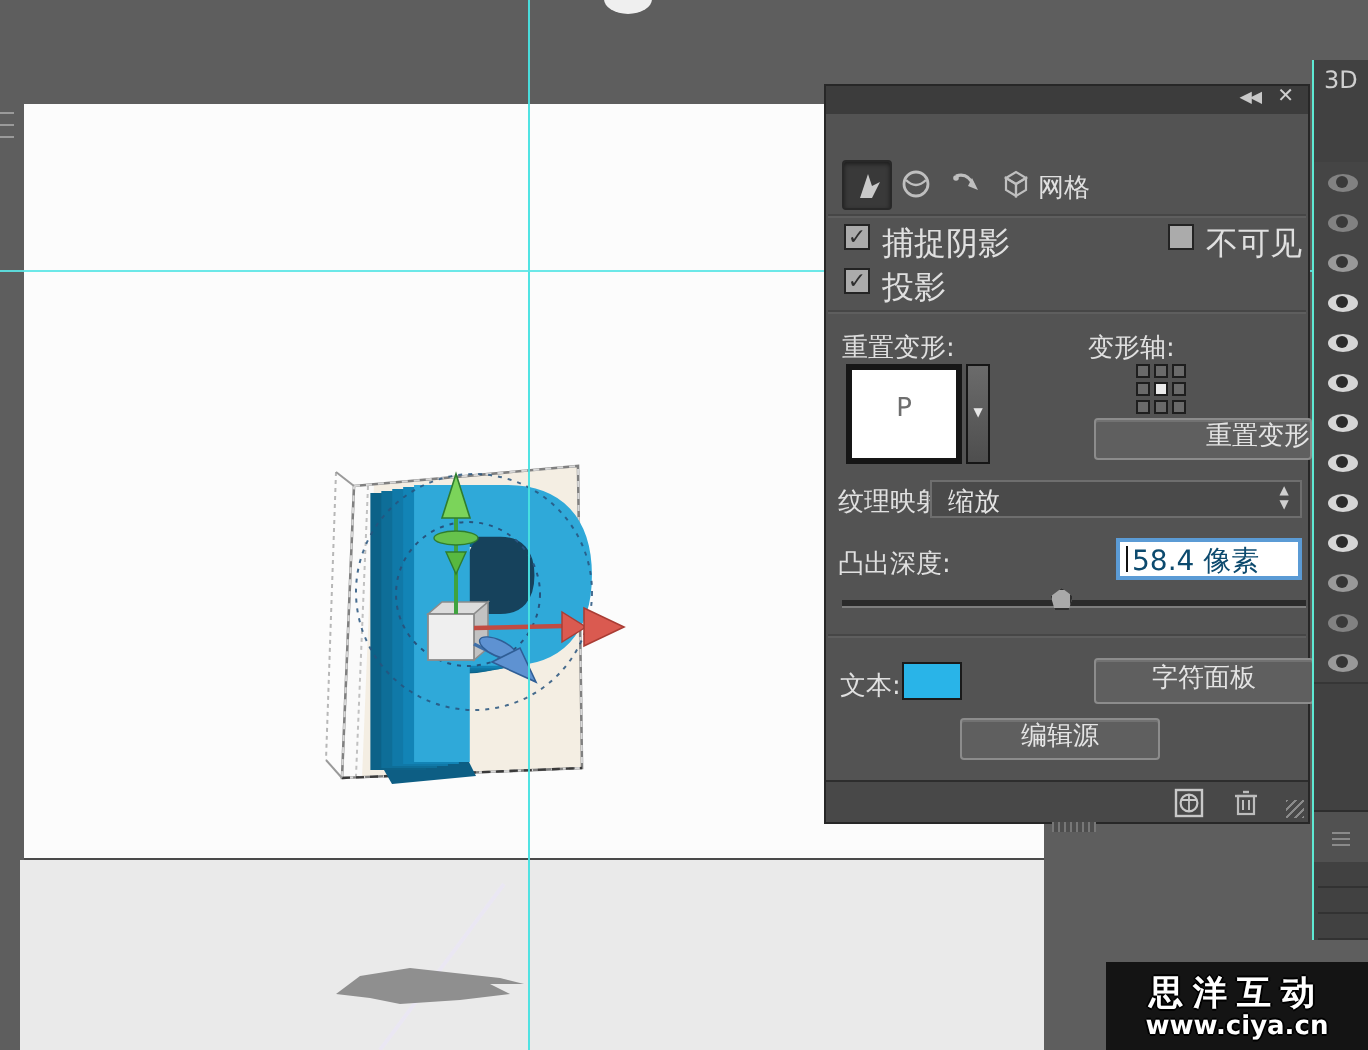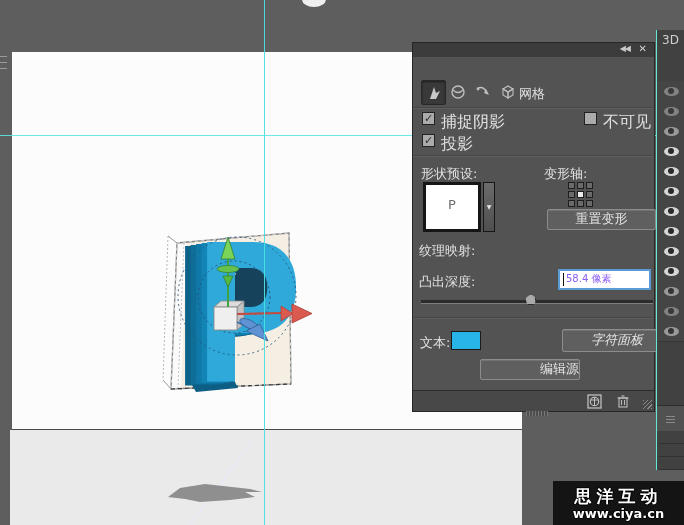--- a/index.html
+++ b/index.html
@@ -41,37 +41,37 @@
   #spThumbIn{left:3px;top:3px;width:52px;height:44px;background:#FFFFFF;color:#6E6E6E;
      font-size:13px;text-align:center;line-height:40px;}
   #spDrop{left:70px;top:139px;width:12px;height:50px;background:linear-gradient(#6B6B6B,#4E4E4E);border:1px solid #161616;box-sizing:border-box;
      color:#E8E8E8;font-size:6px;text-align:center;line-height:48px;}
   #axGrid{left:155px;top:139px;width:25px;height:25px;display:grid;grid-template-columns:repeat(3,7px);grid-template-rows:repeat(3,7px);gap:2px;}
   .axCell{background:#6A6A6A;border:1px solid #1E1E1E;box-sizing:border-box;}
   .axCell.on{background:#ECECEC;}
 
   .btn{background:#5F5F5F;border:1px solid #8C8C8C;border-radius:2px;color:#E4E4E4;font-size:13px;
        text-align:center;box-shadow:inset 0 1px 0 rgba(255,255,255,.12);}
-  #resetBtn{left:134px;top:166px;width:107px;height:19px;line-height:18px;}
+  #resetBtn{left:134px;top:166px;width:107px;height:19px;line-height:18px;text-align:right;}
   #ddTexture{left:52px;top:197px;width:186px;height:19px;background:#4A4A4A;border:1px solid #6E6E6E;box-sizing:border-box;}
   #ddVal{left:8px;top:1px;font-size:13px;color:#E4E4E4;}
   #ddArrows{right:3px;top:1px;width:10px;text-align:center;color:#D0D0D0;}
   #ddArrows div{font-size:6px;line-height:7px;}
 
   #depthInput{left:145px;top:226px;width:93px;height:21px;background:#FFFFFF;border:2px solid #5B9BD5;box-sizing:border-box;}
-  #depthVal{left:6px;top:1px;color:#8b5cf6;font-size:10px;white-space:nowrap;}
+  #depthVal{left:6px;top:1px;color:#0c4a6e;font-size:14px;white-space:nowrap;}
   #caret{left:3px;top:2px;width:1px;height:13px;background:#111;}
   #slider{left:8px;top:257px;width:232px;height:3px;background:#2B2B2B;border-bottom:1px solid #7E7E7E;}
   #thumb{left:45%;top:-6px;width:11px;height:11px;background:#A9A9A9;border:1px solid #2E2E2E;box-sizing:border-box;
      clip-path:polygon(50% 0,100% 38%,82% 100%,18% 100%,0 38%);}
 
   #textLbl{left:7px;top:291px;}
   #swatch{left:38px;top:288px;width:28px;height:17px;background:#29B4E8;border:1px solid #1A1A1A;}
-  #charBtn{left:149px;top:286px;width:108px;height:21px;line-height:20px;font-style:italic;}
-  #editBtn{left:67px;top:316px;width:98px;height:19px;line-height:18px;text-align:right;}
+  #charBtn{left:134px;top:286px;width:108px;height:21px;line-height:20px;}
+  #editBtn{left:67px;top:316px;width:98px;height:19px;line-height:18px;}
 
   #panelFoot{left:0;bottom:0;width:100%;height:20px;background:#484848;border-top:1px solid #2D2D2D;}
   #grip{right:2px;bottom:2px;width:9px;height:9px;
     background:repeating-linear-gradient(135deg,#8A8A8A 0 1px,transparent 1px 3px);}
   #hscroll{left:113px;bottom:-5px;width:22px;height:5px;
     background:repeating-linear-gradient(90deg,#777 0 1px,#4E4E4E 1px 3px);}
 
   
   #strip3d{left:656px;top:30px;width:28px;height:440px;background:#414141;border-left:1px solid #5eead4;z-index:5;}
   #strip3dTitle{left:5px;top:3px;font-size:12px;color:#CFCFCF;}
@@ -197,40 +197,47 @@
     <div class="abs hr" style="top:64px"></div>
 
     <div class="abs cb" style="left:9px;top:69px">✓</div>
     <span class="abs cbLbl" style="left:28px;top:69px">捕捉阴影</span>
     <div class="abs cb" style="left:171px;top:69px"></div>
     <span class="abs cbLbl" style="left:190px;top:69px">不可见</span>
     <div class="abs cb" style="left:9px;top:91px">✓</div>
     <span class="abs cbLbl" style="left:28px;top:91px">投影</span>
     <div class="abs hr" style="top:112px"></div>
 
-    <span class="abs secLbl" style="left:8px;top:122px">形状预设:</span>
+    <span class="abs secLbl" style="left:8px;top:122px">重置变形:</span>
     <div class="abs" id="spThumb">
       <div class="abs" id="spThumbIn">P</div>
     </div>
     <div class="abs" id="spDrop">▼</div>
     <span class="abs secLbl" style="left:131px;top:122px">变形轴:</span>
     <div class="abs" id="axGrid">
       <div class="axCell"></div>
         <div class="axCell"></div>
         <div class="axCell"></div>
       <div class="axCell"></div>
         <div class="axCell on"></div>
         <div class="axCell"></div>
       <div class="axCell"></div>
         <div class="axCell"></div>
         <div class="axCell"></div>
     </div>
     <div class="abs btn" id="resetBtn">重置变形</div>
 
     <span class="abs secLbl" style="left:6px;top:199px">纹理映射:</span>
+    <div class="abs" id="ddTexture">
+      <span class="abs" id="ddVal">缩放</span>
+      <div class="abs" id="ddArrows">
+        <div>▲</div>
+        <div>▼</div>
+      </div>
+    </div>
 
     <span class="abs secLbl" style="left:6px;top:230px">凸出深度:</span>
     <div class="abs" id="depthInput">
       <div class="abs" id="caret"></div>
       <span class="abs" id="depthVal">58.4 像素</span>
     </div>
     <div class="abs" id="slider">
       <div class="abs" id="thumb"></div>
     </div>
     <div class="abs hr" style="top:274px"></div>

